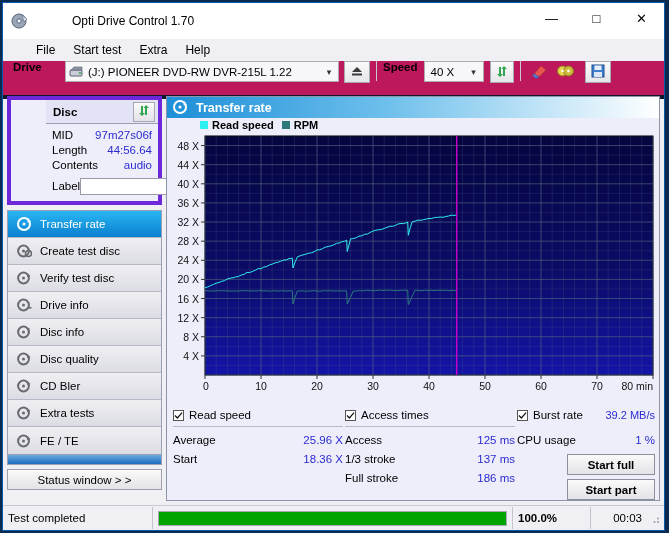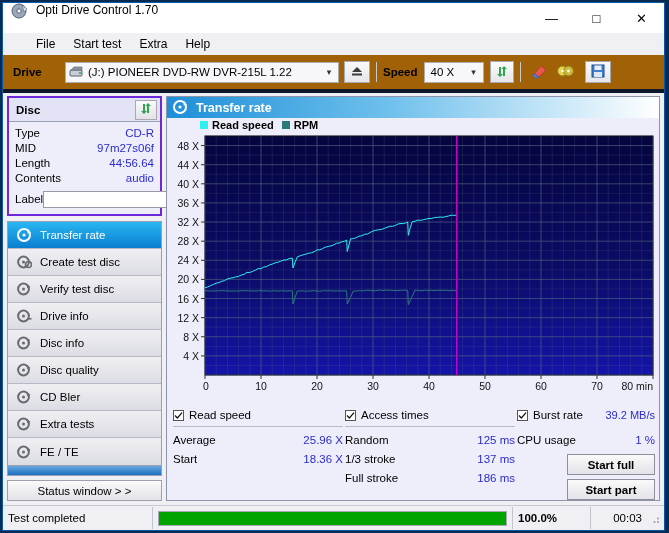--- a/index.html
+++ b/index.html
@@ -2,49 +2,49 @@
 <html><head>
 <meta charset="utf-8">
 <style>
   html,body{margin:0;padding:0;background:#0a2a52;}
   body{width:669px;height:533px;overflow:hidden;
        font-family:"Liberation Sans","DejaVu Sans",sans-serif;font-size:11px;color:#000;}
   .win{position:absolute;left:2px;top:2px;width:663px;height:529px;background:#f0f0f4;
        border:1px solid #0a58a8;box-sizing:border-box;}
 
   
-  .titlebar{height:30px;background:#ffffff;display:flex;align-items:flex-start;position:relative;}
+  .titlebar{height:36px;background:#ffffff;display:flex;align-items:center;position:relative;gap:36px;}
   .tb-icon{width:18px;height:16px;margin-left:8px;position:relative;}
   .tb-title{font-size:12px;margin-left:7px;color:#000;}
   .tb-ctrls{position:absolute;right:0;top:0;height:30px;display:flex;}
   .tb-btn{width:45px;height:30px;display:flex;align-items:center;justify-content:center;
           font-size:13px;color:#000;}
 
   
   .menubar{height:22px;background:#f0f0f4;display:flex;align-items:center;padding-left:24px;}
   .menu-item{padding:2px 9px;font-size:12px;color:#000;}
 
   
-  .drivebar{height:34px;background:#a16207;display:flex;align-items:center;padding:0 6px;
+  .drivebar{height:34px;background:#be185d;display:flex;padding:0 6px;
             border-bottom:4px solid #0f172a;}
   .lbl-bold{font-weight:bold;font-size:11.5px;}
   .combo{height:21px;background:#f7f7fa;border:1px solid #adadad;display:flex;align-items:center;
          padding:0 2px;box-sizing:border-box;}
   .combo .cv{flex:1;padding-left:4px;font-size:11.5px;white-space:nowrap;overflow:hidden;}
   .chev{width:14px;text-align:center;font-size:9px;color:#333;}
   .tbtn{width:24px;height:22px;background:linear-gradient(#fafafa,#e6e6ea);border:1px solid #a8a8b0;
         display:flex;align-items:center;justify-content:center;box-sizing:border-box;}
   .sep{width:1px;height:20px;background:#c8c8d0;margin:0 6px;}
 
   
   .body{position:absolute;left:0;top:88px;right:0;bottom:26px;}
 
   
   .left{position:absolute;left:4px;top:5px;width:155px;bottom:3px;}
-  .disc-panel{border:2px solid #6d28d9;background:#eeeefb;}
+  .disc-panel{border:4px solid #6d28d9;background:#eeeefb;padding-left:35px;}
   .disc-head{height:23px;background:#e3e3f6;border-bottom:1px solid #9aa0b4;display:flex;
              align-items:center;padding:0 3px;}
   .disc-head .t{font-weight:bold;font-size:11.5px;flex:1;padding-left:4px;}
   .disc-rows{padding:4px 6px 5px 6px;}
   .drow{display:flex;justify-content:space-between;line-height:15px;font-size:11.5px;}
   .drow .k{color:#000;}
   .drow .v{color:#2b2bd0;}
   .labelrow{display:flex;align-items:center;margin-top:3px;}
   .labelrow .k{width:38px;font-size:11.5px;}
   .txtin{flex:1;height:17px;background:#fff;border:1px solid #9a9aa6;box-sizing:border-box;}
@@ -209,24 +209,20 @@
           <span class="cdbtn" style="margin:0;">
             <span>
               <svg width="14" height="13" viewBox="0 0 14 13">
                 <path d="M4 2 L4 9 L2 9 L5 12 L8 9 L6 9 L6 2 Z" fill="#2fa64f"></path>
                 <path d="M10 11 L10 4 L12 4 L9 1 L6.5 4 L8 4 L8 11 Z" fill="#2fa64f"></path>
               </svg>
             </span>
           </span>
         </div>
         <div class="disc-rows">
-          <div class="drow">
-            <span class="k">Type</span>
-            <span class="v">CD-R</span>
-          </div>
           <div class="drow">
             <span class="k">MID</span>
             <span class="v">97m27s06f</span>
           </div>
           <div class="drow">
             <span class="k">Length</span>
             <span class="v">44:56.64</span>
           </div>
           <div class="drow">
             <span class="k">Contents</span>
@@ -521,21 +517,21 @@
           <div class="shdr">
             <span class="cbx">
               <svg width="9" height="9" viewBox="0 0 9 9">
                   <path d="M1 4.5 L3.4 7 L8 1.6" stroke="#111" stroke-width="1.2" fill="none"></path>
                 </svg>
             </span>
             <span class="t">Access times</span>
           </div>
           <div class="rule"></div>
           <div class="srow">
-            <span class="k">Random</span>
+            <span class="k">Access</span>
             <span class="v">125 ms</span>
           </div>
           <div class="srow">
             <span class="k">1/3 stroke</span>
             <span class="v">137 ms</span>
           </div>
           <div class="srow">
             <span class="k">Full stroke</span>
             <span class="v">186 ms</span>
           </div>

